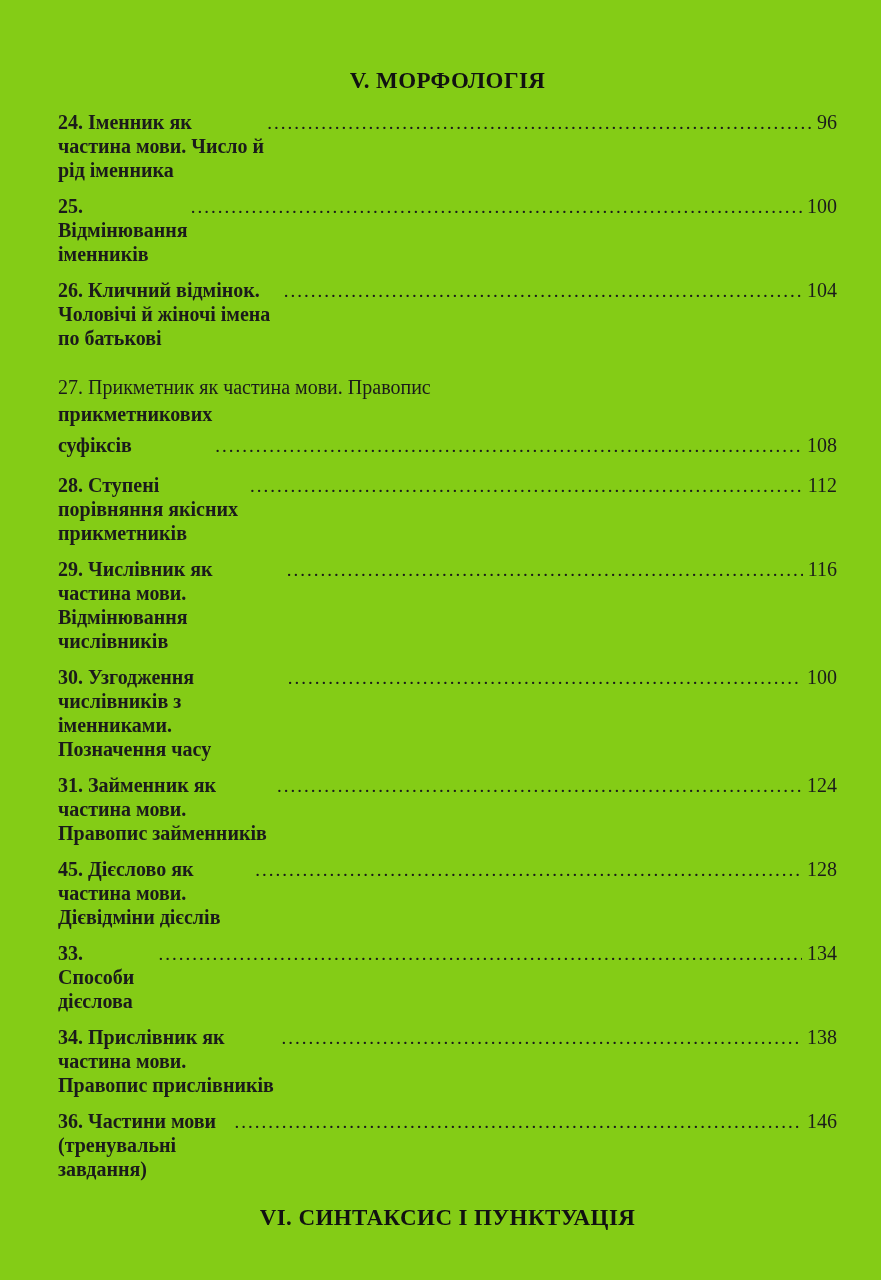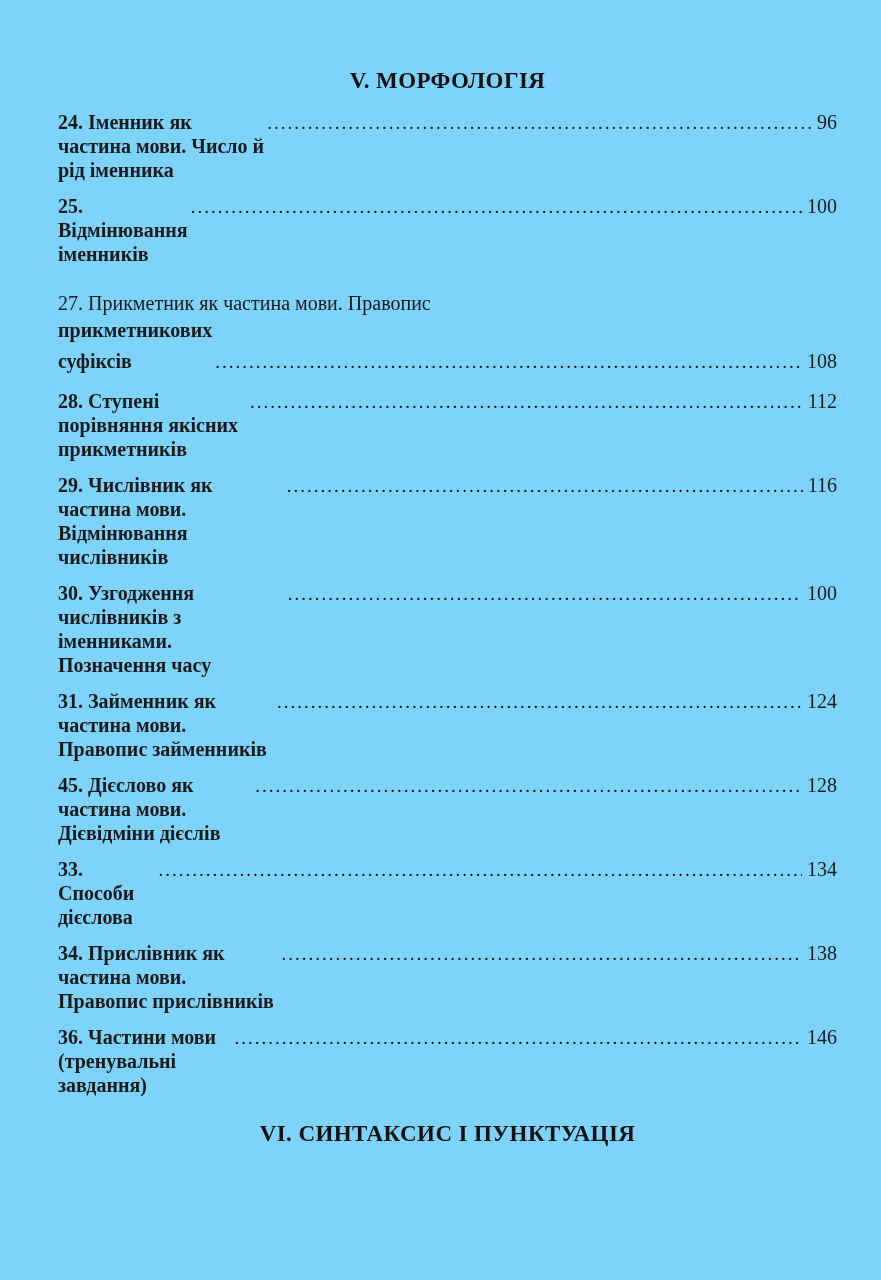--- a/index.html
+++ b/index.html
@@ -12,21 +12,21 @@
   body {
     height: 1280px;
     font-family: "Liberation Serif", "DejaVu Serif", serif;
     color: #1b1b1b;
     overflow: hidden;
   }
 
   .page {
     width: 881px;
     height: 1280px;
-    background: #7dd3fc;
+    background: #84cc16;
     padding: 68px 44px 18px 58px;
   }
 
   .section + .section { margin-top: 24px; }
 
   .section-heading {
     text-align: center;
     font-size: 23px;
     font-weight: 700;
     letter-spacing: 0.4px;
@@ -94,20 +94,25 @@
       <span class="leader"></span>
       <span class="toc-page-num">96</span>
     </div>
 
     <div class="toc-row">
       <span class="toc-text">25. Відмінювання іменників</span>
       <span class="leader"></span>
       <span class="toc-page-num">100</span>
     </div>
 
+    <div class="toc-row">
+      <span class="toc-text">26. Кличний відмінок. Чоловічі й жіночі імена по батькові</span>
+      <span class="leader"></span>
+      <span class="toc-page-num">104</span>
+    </div>
 
     <div class="toc-row multi">
       <div class="line1">27. Прикметник як частина мови. Правопис</div>
       <div class="line2">
         <span class="toc-text">прикметникових суфіксів</span>
         <span class="leader"></span>
         <span class="toc-page-num">108</span>
       </div>
     </div>
 

